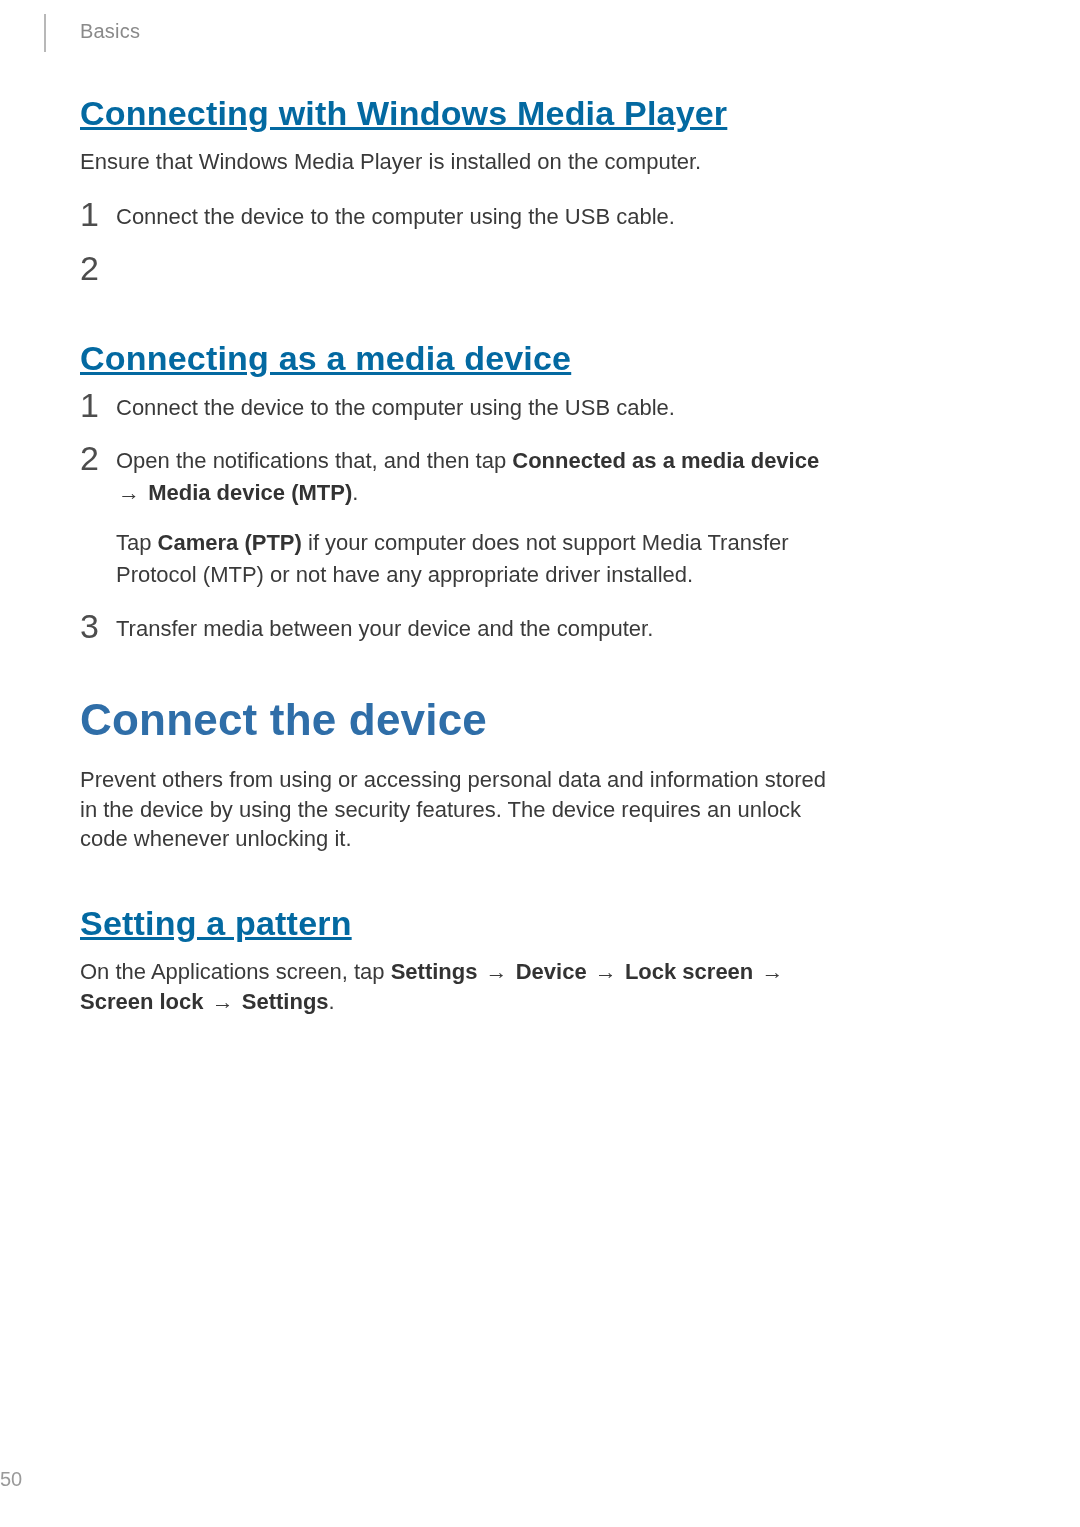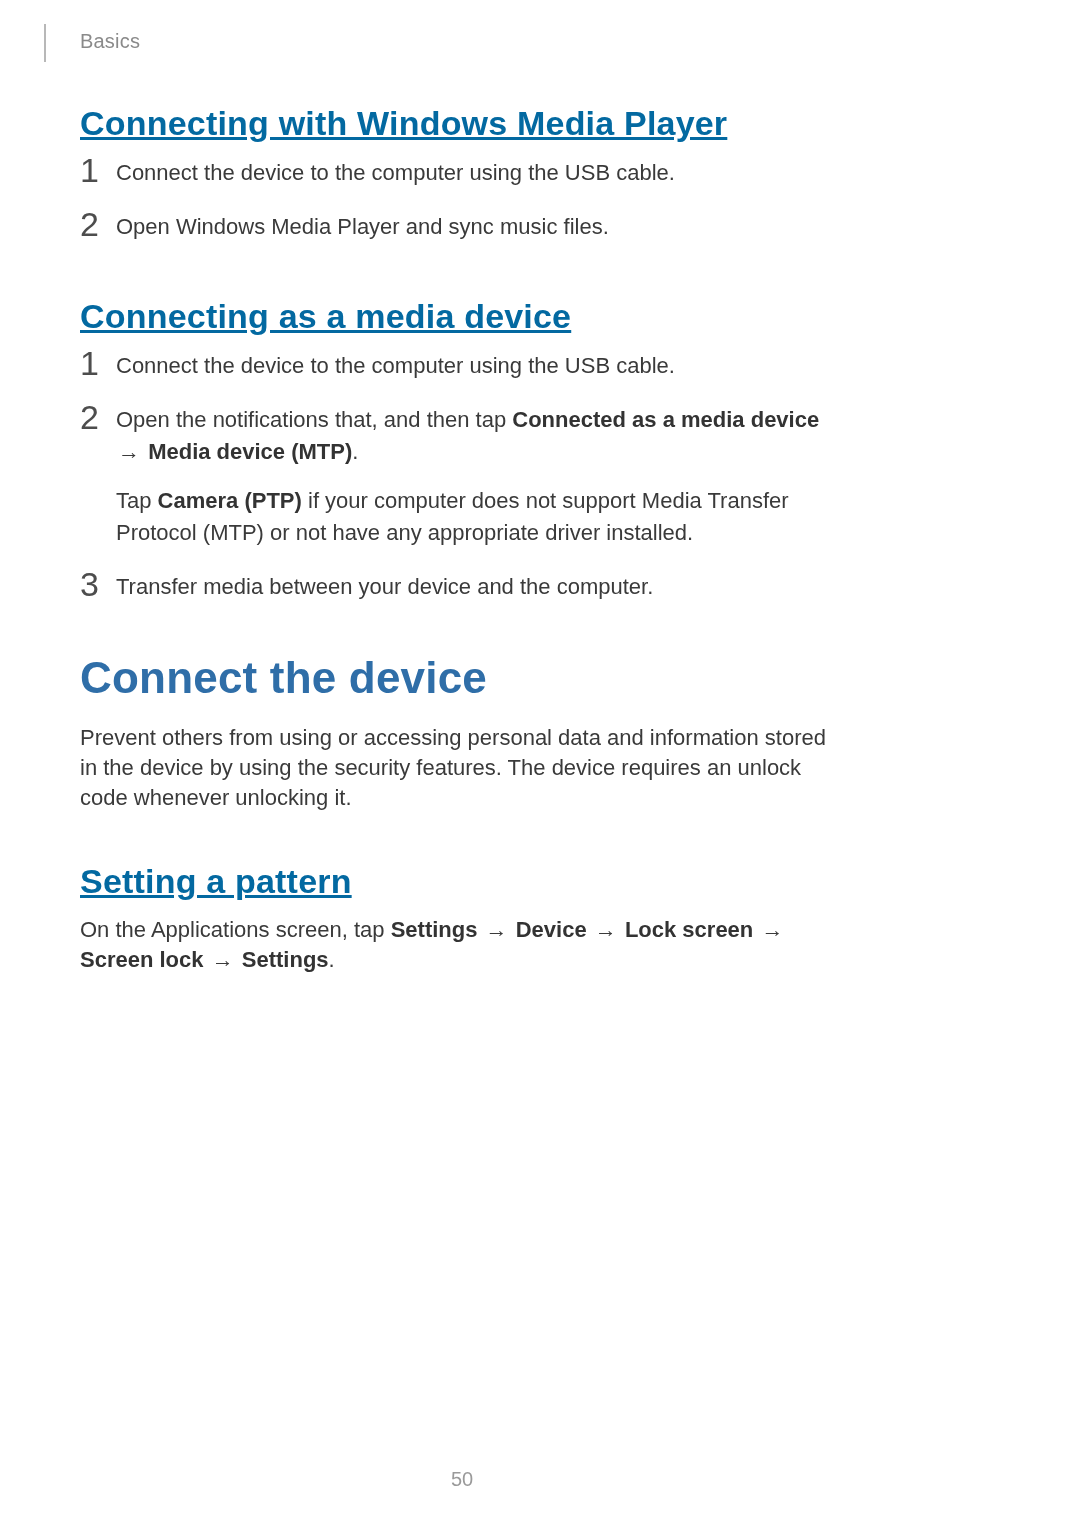--- a/index.html
+++ b/index.html
@@ -7,21 +7,21 @@
     padding: 0;
     background: #ffffff;
     font-family: "Segoe UI", "Myriad Pro", "Helvetica Neue", Arial, sans-serif;
     color: #333333;
     width: 1080px;
   }
   .page {
     box-sizing: border-box;
     width: 924px;
     min-height: 1527px;
-    padding: 30px 80px 40px 80px;
+    padding: 20px 80px 40px 80px;
     position: relative;
   }
   .breadcrumb-wrap {
     position: relative;
     height: 28px;
     margin-bottom: 46px;
   }
   .breadcrumb-rule {
     position: absolute;
     left: -36px;
@@ -85,21 +85,21 @@
     font-size: 44px;
     font-weight: 700;
     margin: 50px 0 20px 0;
     letter-spacing: 0.2px;
   }
   .page-number {
     position: absolute;
     bottom: 36px;
     left: 0;
     right: 0;
-    text-align: center;
+    text-align: left;
     font-size: 20px;
     color: #9a9a9a;
   }
   .arrow {
     padding: 0 2px;
   }
   .section-gap {
     height: 26px;
   }
 </style>
@@ -107,29 +107,29 @@
 <body>
 
 <div class="page">
 
   <div class="breadcrumb-wrap">
     <div class="breadcrumb-rule"></div>
     <span class="breadcrumb-text">Basics</span>
   </div>
 
   <h2 class="h2">Connecting with Windows Media Player</h2>
+  <p class="body-text">Ensure that Windows Media Player is installed on the computer.</p>
 
   <div class="numlist">
     <div class="numitem">
       <div class="num">1</div>
       <div class="item-body">Connect the device to the computer using the USB cable.</div>
     </div>
     <div class="numitem">
       <div class="num">2</div>
-      <div class="item-body">Open Windows Media Player and sync music files.</div>
     </div>
   </div>
 
   <div class="section-gap"></div>
 
   <h2 class="h2">Connecting as a media device</h2>
 
   <div class="numlist">
     <div class="numitem">
       <div class="num">1</div>

